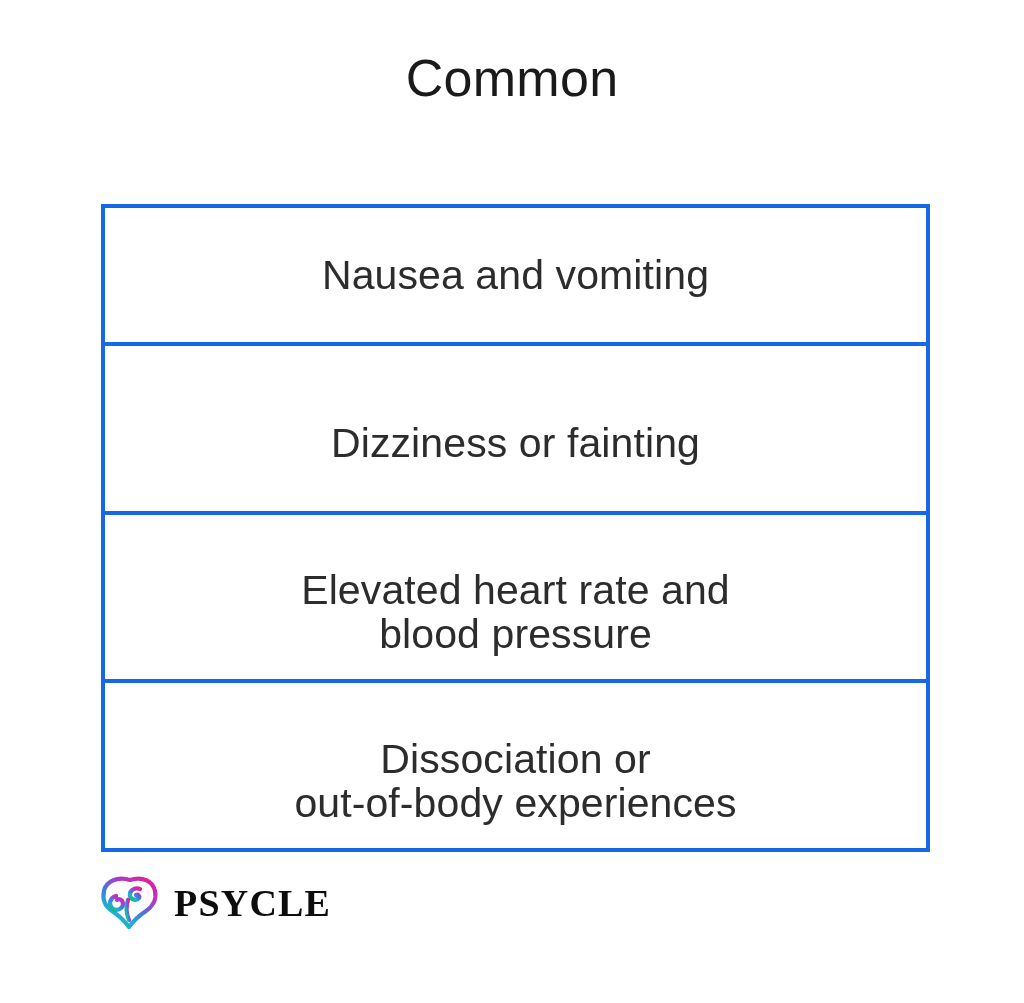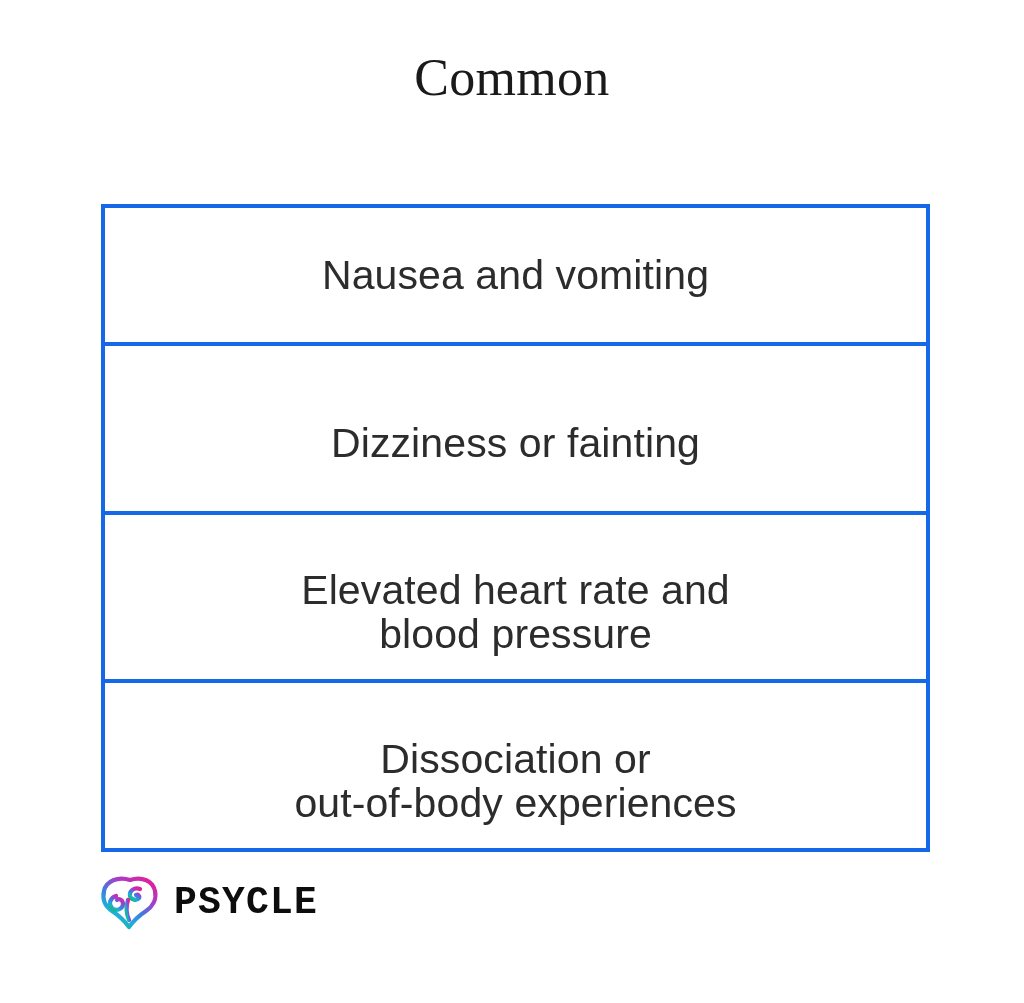--- a/index.html
+++ b/index.html
@@ -25,21 +25,21 @@
   
   .title-block {
     position: absolute;
     left: 0;
     top: 52px;
     width: 1024px;
     text-align: center;
   }
   .title-line1 {
     display: block;
-    font-family: Liberation Serif, serif;
+    font-family: Liberation Sans, sans-serif;
     font-size: 52px;
     font-weight: 400;
     letter-spacing: 0.3px;
     color: #1a1a1a;
     line-height: 1.0;
   }
   .title-line2 {
     display: block;
     margin-top: 10px;
     font-family: "Liberation Sans", sans-serif;
@@ -98,21 +98,21 @@
     align-items: center;
     gap: 10px;
   }
   .logo-mark {
     width: 68px;
     height: 60px;
     display: block;
     flex: 0 0 auto;
   }
   .logo-wordmark {
-    font-family: Liberation Mono, monospace;
+    font-family: Liberation Serif, serif;
     font-size: 38px;
     font-weight: 700;
     letter-spacing: 1.2px;
     color: #0d0d0d;
     line-height: 1;
     position: relative;
     top: 1px;
   }
 </style>
 </head>

